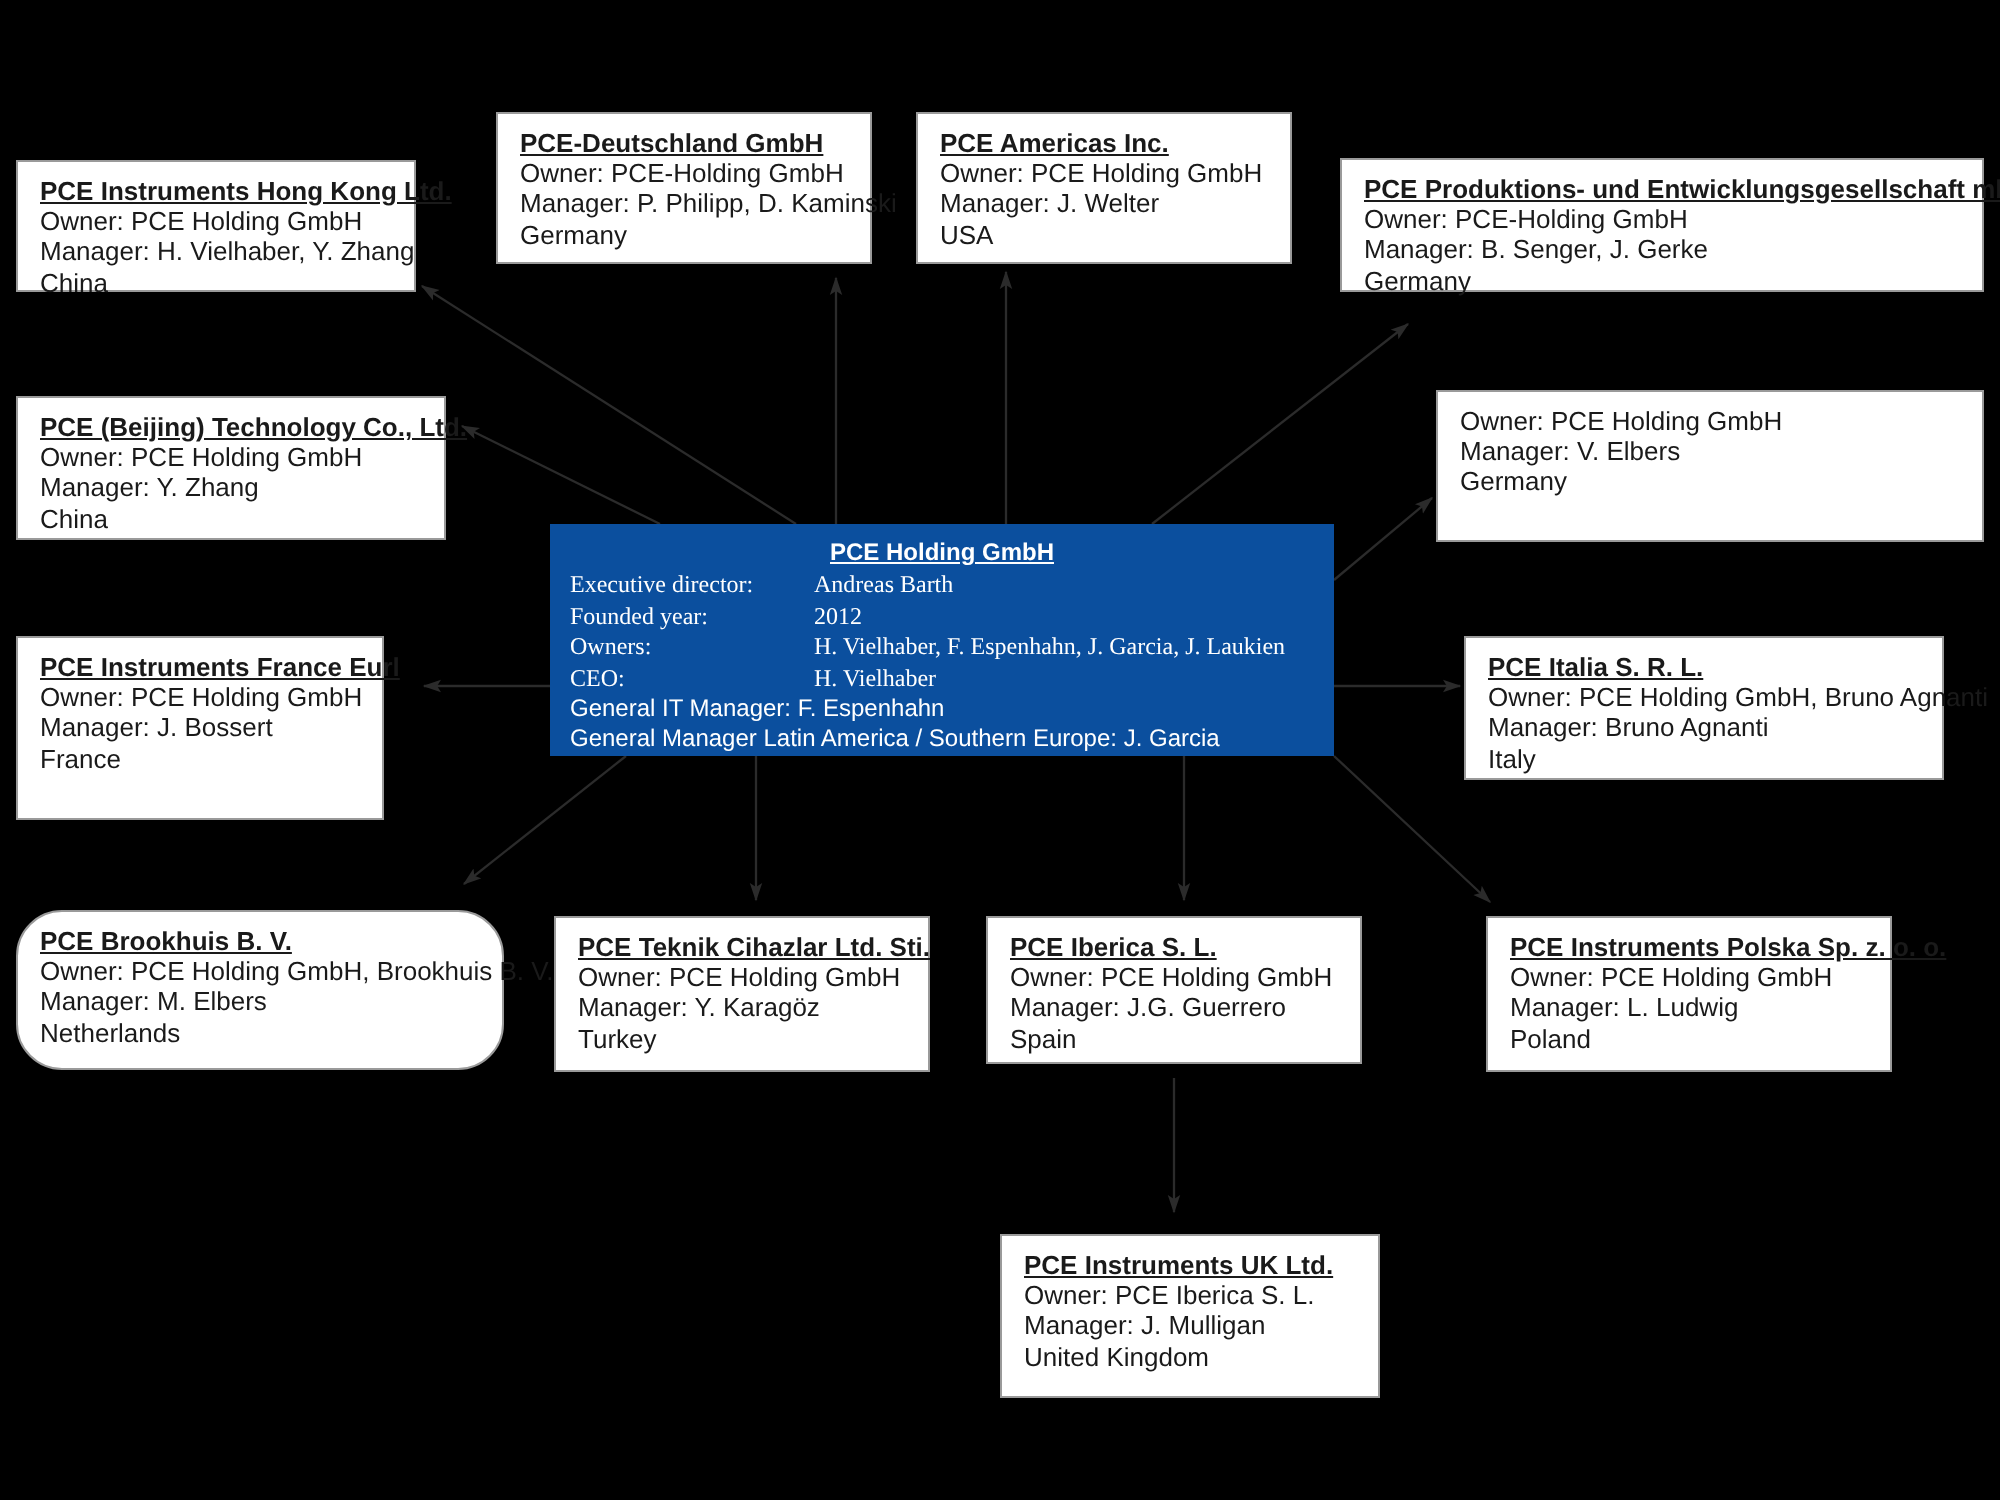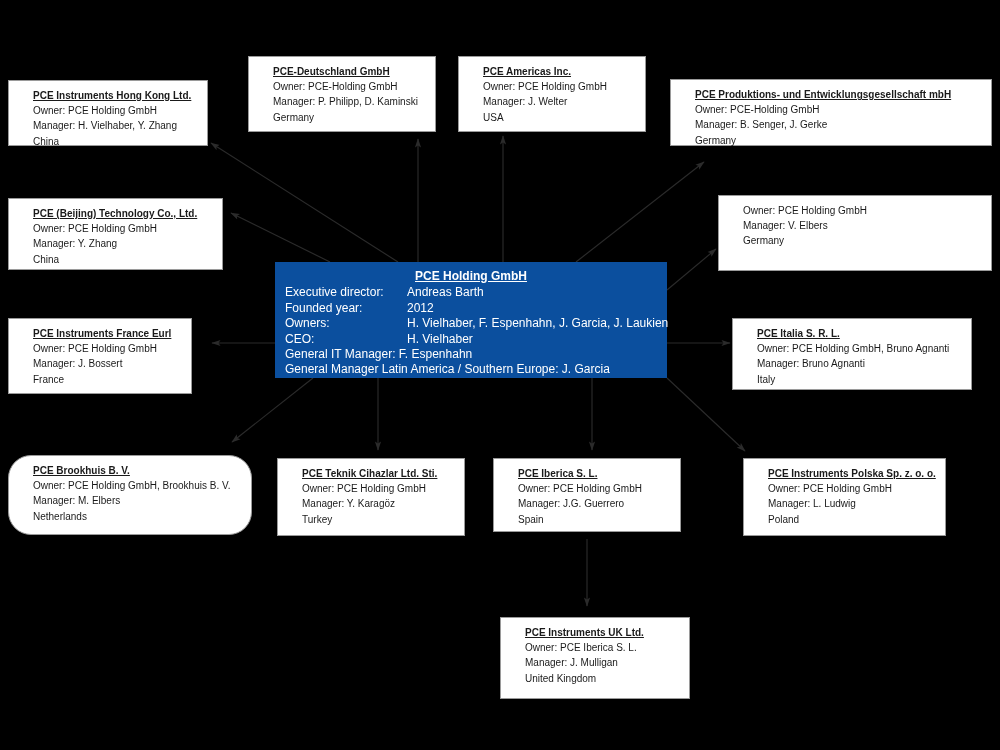--- a/index.html
+++ b/index.html
@@ -22,23 +22,23 @@
     top: 0;
     width: 1000px;
     height: 750px;
     pointer-events: none;
   }
   .node {
     position: absolute;
     background: #ffffff;
     border: 1px solid #9a9a9a;
     box-sizing: border-box;
-    padding: 7px 9px 8px 24px;
+    padding: 7px 9px 8px 11px;
     color: #1a1a1a;
-    font-size: 10px;
+    font-size: 13px;
     line-height: 15.2px;
     z-index: 5;
   }
   .node .title {
     font-weight: bold;
     text-decoration: underline;
     display: inline-block;
     margin-bottom: 0px;
     white-space: nowrap;
   }
@@ -58,20 +58,21 @@
   }
   .hub .hub-title {
     font-weight: bold;
     text-decoration: underline;
     text-align: center;
     display: block;
     margin-bottom: 1px;
   }
   .hub .kv {
     display: flex;
+    font-family: Liberation Serif, serif;
   }
   .hub .kv .k {
     width: 122px;
     flex: 0 0 122px;
     white-space: nowrap;
   }
   .hub .kv .v {
     white-space: nowrap;
   }
   .hub .full {
@@ -162,21 +163,21 @@
     <div class="line">Manager:  Y. Zhang</div>
     <div class="line">China</div>
   </div>
 
   <div class="node" style="left:718px; top:195px; width:274px; height:76px;">
     <div class="line">Owner: PCE Holding GmbH</div>
     <div class="line">Manager: V. Elbers</div>
     <div class="line">Germany</div>
   </div>
 
-  <div class="node" style="left:8px; top:318px; width:184px; height:76px;">
+  <div class="node" style="left:8px; top:318px; width:184px; height:92px;">
     <span class="title">PCE Instruments France Eurl</span>
     <div class="line">Owner: PCE Holding GmbH</div>
     <div class="line">Manager: J. Bossert</div>
     <div class="line">France</div>
   </div>
 
   <div class="node" style="left:732px; top:318px; width:240px; height:72px;">
     <span class="title">PCE Italia S. R. L.</span>
     <div class="line">Owner: PCE Holding GmbH, Bruno Agnanti</div>
     <div class="line">Manager: Bruno Agnanti</div>

